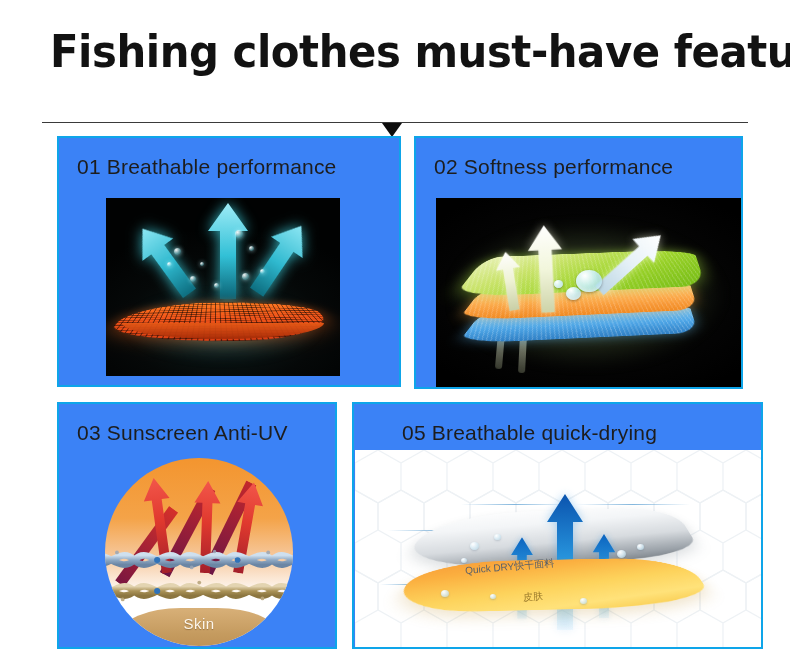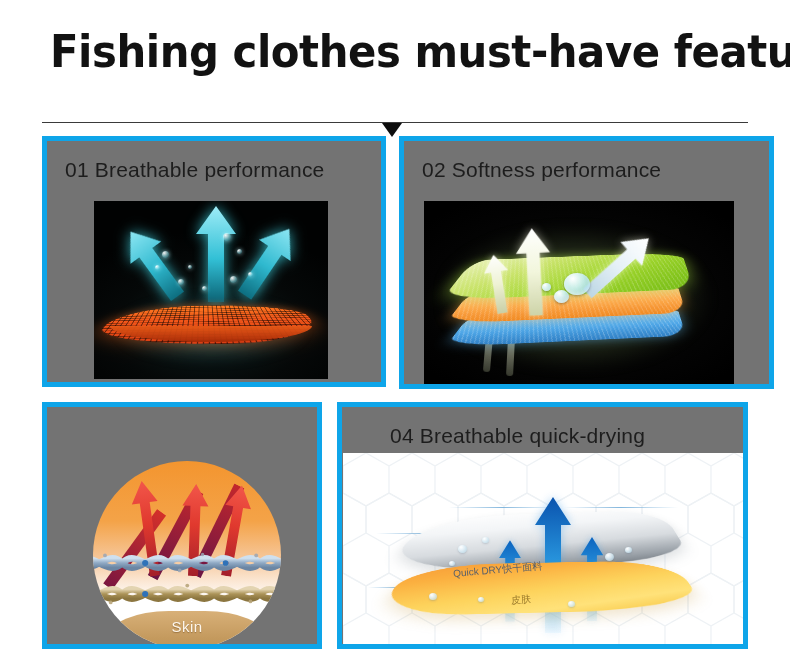--- a/index.html
+++ b/index.html
@@ -35,27 +35,28 @@
     position:absolute;left:382px;top:123px;
     width:0;height:0;
     border-left:10px solid transparent;
     border-right:10px solid transparent;
     border-top:14px solid #0d0d0d;
   }
 
   
   .card{
     position:absolute;
-    border:5px solid #0ea5e9;
-    background:#737373;
+    border:2px solid #0ea5e9;
+    background:#3b82f6;
     box-sizing:border-box;
     overflow:hidden;
+    margin-left:15px;
   }
   #card-1{left:42px; top:136px; width:344px; height:251px;}
-  #card-2{left:399px;top:136px; width:375px; height:253px;}
+  #card-2{left:399px;top:136px; width:329px; height:253px;}
   #card-3{left:42px; top:402px; width:280px; height:247px;}
   #card-4{left:337px;top:402px; width:411px; height:247px;}
 
   .card-label{
     position:absolute;
     left:18px;
     font-size:21px;
     font-weight:400;
     color:#1d1d1d;
     letter-spacing:0.2px;
@@ -350,20 +351,21 @@
         </svg>
       </div>
 
       <div class="f2-drop" style="left:45%;top:38%;width:26px;height:22px;"></div>
       <div class="f2-drop" style="left:42%;top:47%;width:15px;height:13px;"></div>
       <div class="f2-drop" style="left:38%;top:43%;width:9px;height:8px;"></div>
     </div>
   </div>
 
   <div class="card" id="card-3">
+    <div class="card-label">03 Sunscreen Anti-UV</div>
     <div class="card-figure" id="fig-3">
       <div class="f3-circle">
 
         <div class="f3-ray" style="left:2%;top:18%;transform:rotate(36deg);">
           <svg width="22" height="92" viewBox="0 0 22 92">
             <defs>
               <linearGradient id="uvA" x1="0" y1="0" x2="0" y2="1">
                 <stop offset="0" stop-color="#d4302a"></stop>
                 <stop offset="1" stop-color="#7a1640"></stop>
               </linearGradient>
@@ -482,21 +484,21 @@
         </div>
 
         <div class="f3-skin">
           <div class="f3-skin-label">Skin</div>
         </div>
       </div>
     </div>
   </div>
 
   <div class="card" id="card-4">
-    <div class="card-label">04 Breathable quick-drying</div>
+    <div class="card-label">05 Breathable quick-drying</div>
     <div class="card-figure" id="fig-4">
 
       <div class="f4-hex">
         <svg width="100%" height="100%" viewBox="0 0 409 200" preserveAspectRatio="none">
           <defs>
             <pattern id="hexpat" width="46" height="80" patternUnits="userSpaceOnUse">
               <path d="M23 0 L46 13 L46 40 L23 53 L0 40 L0 13 Z" fill="none" stroke="#dfe6ec" stroke-width="1.3"></path>
               <path d="M46 40 L69 53 L69 80 L46 93 L23 80 L23 53 Z" fill="none" stroke="#dfe6ec" stroke-width="1.3"></path>
               <path d="M0 40 L23 53 L23 80 L0 93 L-23 80 L-23 53 Z" fill="none" stroke="#dfe6ec" stroke-width="1.3"></path>
             </pattern>

